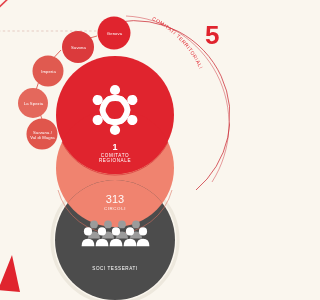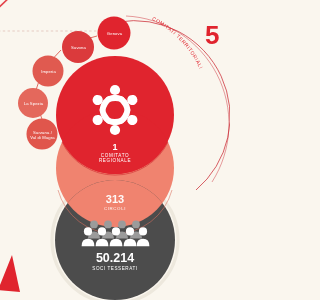--- a/index.html
+++ b/index.html
@@ -26,21 +26,21 @@
     font-weight:400;
     pointer-events:auto;
   }
 
   .big-num{font-weight:700;color:#fff;}
   .sub{font-weight:400;color:#fff;letter-spacing:.55px;}
 
   #hub-num{left:0;right:0;top:143px;font-size:9px;font-weight:700;}
   #hub-sub{left:0;right:0;top:154px;font-size:4.6px;letter-spacing:.6px;}
 
-  #circ-num{left:0;right:0;top:194px;font-size:11px;font-weight:700;opacity:.95;}
+  #circ-num{left:0;right:0;top:194px;font-size:11px;font-weight:400;opacity:.95;}
   #circ-sub{left:0;right:0;top:207px;font-size:4.4px;letter-spacing:.6px;opacity:.92;}
 
   #soci-num{left:0;right:0;top:252px;font-size:12.5px;font-weight:700;}
   #soci-sub{left:0;right:0;top:267px;font-size:4.6px;letter-spacing:.55px;}
 
   .arcnum{
     position:absolute;color:#E0242E;font-weight:700;
     font-size:26px;line-height:1;
   }
 </style>
@@ -216,18 +216,17 @@
 
   <div class="lbl big-num" id="hub-num">1</div>
   <div class="lbl sub" id="hub-sub">
     <div>COMITATO</div>
     <div>REGIONALE</div>
   </div>
 
   <div class="lbl big-num" id="circ-num">313</div>
   <div class="lbl sub" id="circ-sub">CIRCOLI</div>
 
-  <div class="lbl big-num" id="soci-num">50.214</div>
   <div class="lbl sub" id="soci-sub">SOCI TESSERATI</div>
 
   <div class="arcnum" id="arc-number" style="left:205px;top:22px;">5</div>
 
 </div>
 
 </body></html>

